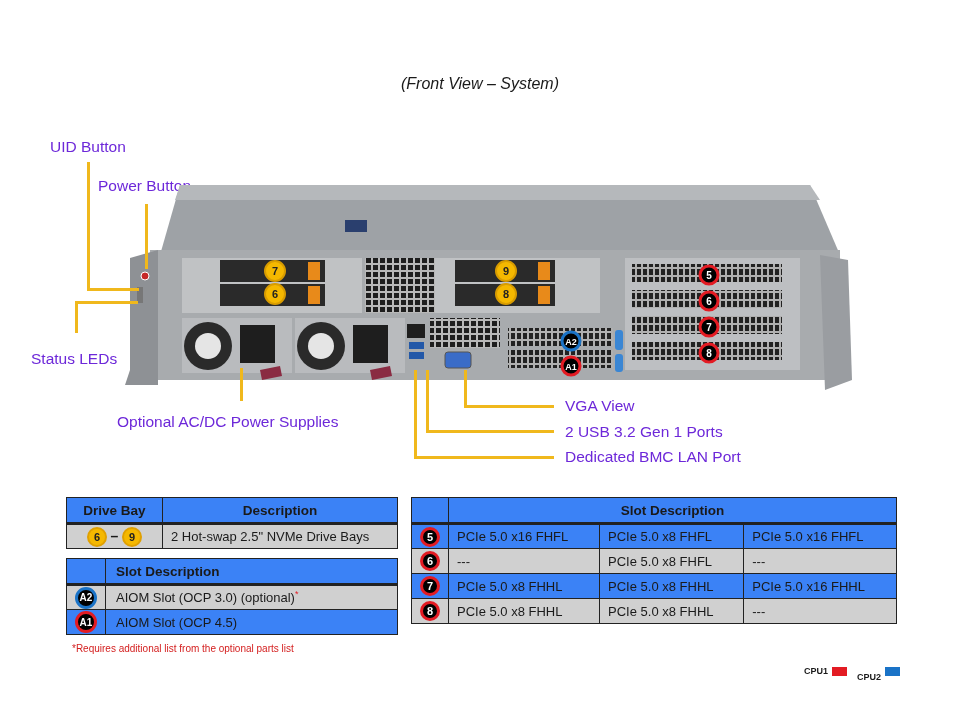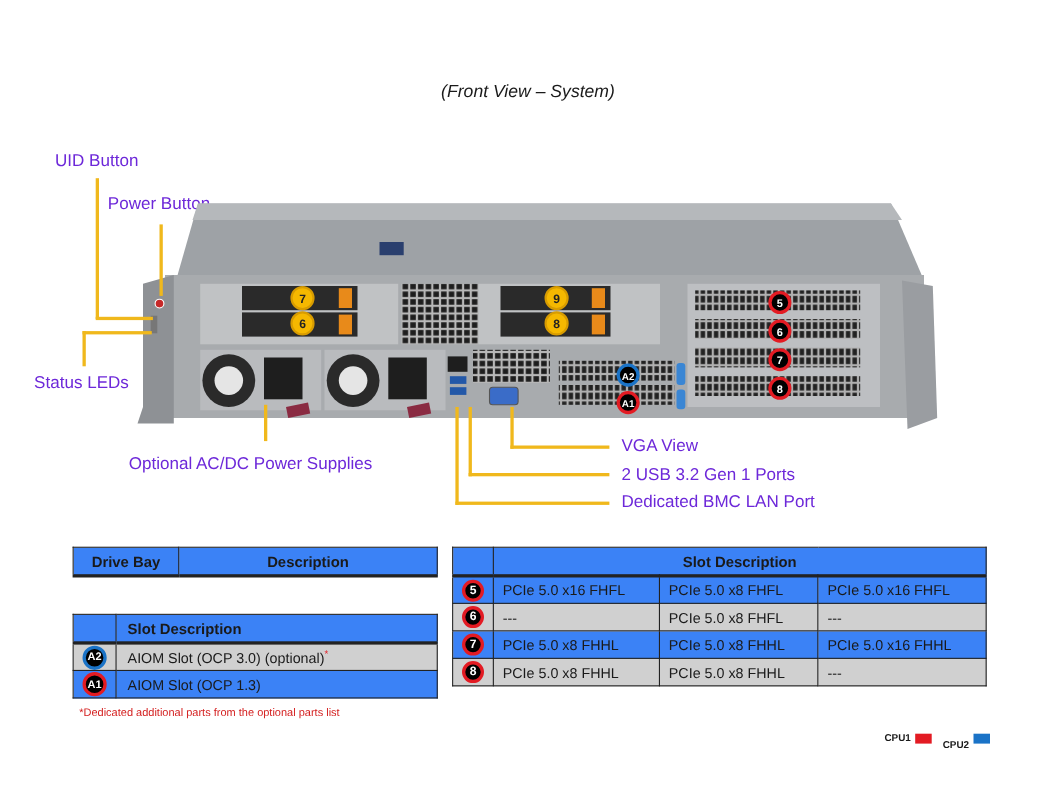--- a/index.html
+++ b/index.html
@@ -36,21 +36,21 @@
   .legend { position: absolute; top: 660px; font-size: 9px; font-weight: bold; display: flex; align-items: center; gap: 4px; }
   .sw { display: inline-block; width: 15px; height: 9px; }
 </style>
 </head>
 <body>
 
 <div class="caption">(Front View – System)</div>
 
 <div class="label" style="left:50px;top:138px;">UID Button</div>
 <div class="label" style="left:98px;top:177px;">Power Button</div>
-<div class="label" style="left:31px;top:340px;">Status LEDs</div>
+<div class="label" style="left:31px;top:350px;">Status LEDs</div>
 <div class="label" style="left:117px;top:413px;">Optional AC/DC Power Supplies</div>
 <div class="label" style="left:565px;top:397px;">VGA View</div>
 <div class="label" style="left:565px;top:423px;">2 USB 3.2 Gen 1 Ports</div>
 <div class="label" style="left:565px;top:448px;">Dedicated BMC LAN Port</div>
 
 <svg id="chassis" viewBox="0 0 740 210">
   <defs>
     <pattern id="grill" width="7" height="7" patternUnits="userSpaceOnUse">
       <rect width="7" height="7" fill="#b8b8b8"></rect>
       <rect x="1" y="1" width="5" height="5" fill="#1e1e1e"></rect>
@@ -170,41 +170,49 @@
 <div class="ln" style="left:426px;top:430px;width:128px;height:3px;"></div>
 <div class="ln" style="left:414px;top:370px;width:3px;height:89px;"></div>
 <div class="ln" style="left:414px;top:456px;width:140px;height:3px;"></div>
 
 <table style="left:66px;top:497px;width:332px;">
   <tbody>
       <tr class="white">
     <th class="center thickbottom" style="width:96px;height:26px;">Drive Bay</th>
     <th class="center thickbottom">Description</th>
   </tr>
+  <tr class="grey">
+    <td class="center">
+      <span class="badge yellow">6</span>
+      <span style="font-weight:bold;font-size:14px;">–</span>
+      <span class="badge yellow">9</span>
+    </td>
+    <td>2 Hot-swap 2.5" NVMe Drive Bays</td>
+  </tr>
 </tbody>
   </table>
 
 <table style="left:66px;top:558px;width:332px;">
   <tbody>
       <tr class="white">
     <th class="thickbottom" style="width:34px;height:26px;"></th>
     <th class="thickbottom" style="text-align:left;padding-left:10px;">Slot Description</th>
   </tr>
   <tr class="grey">
     <td class="center"><span class="badge blue">A2</span></td>
     <td style="padding-left:10px;"><span>AIOM Slot (OCP 3.0) (optional)</span><span class="ast">*</span></td>
   </tr>
   <tr class="white">
     <td class="center"><span class="badge redA">A1</span></td>
-    <td style="padding-left:10px;"><span>AIOM Slot (OCP 1.3)</span></td>
+    <td style="padding-left:10px;"><span>AIOM Slot (OCP 4.5)</span></td>
   </tr>
 </tbody>
   </table>
 
-<div class="note">*Dedicated additional parts from the optional parts list</div>
+<div class="note">*Requires additional list from the optional parts list</div>
 
 <table style="left:411px;top:497px;width:486px;">
   <tbody>
       <tr class="white">
     <th class="thickbottom" style="width:35px;height:26px;"></th>
     <th class="center thickbottom" colspan="3">Slot Description</th>
   </tr>
   <tr class="white">
     <td class="center"><span class="badge red">5</span></td>
     <td>PCIe 5.0 x16 FHFL</td>

